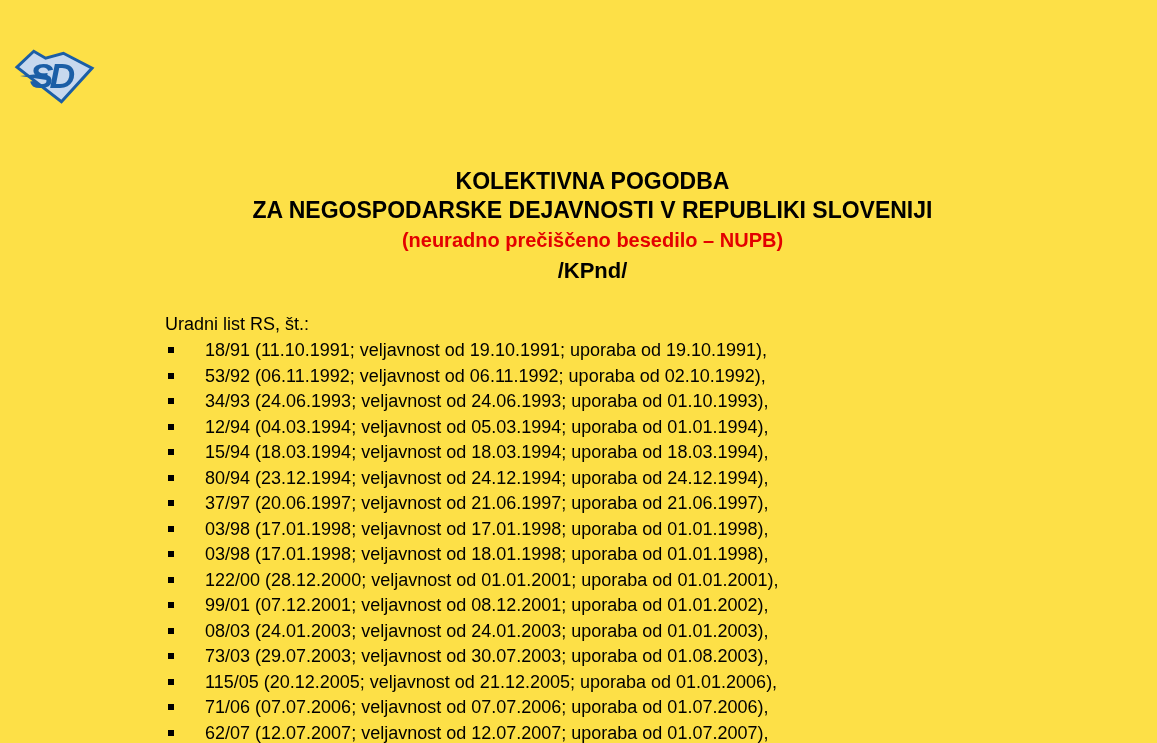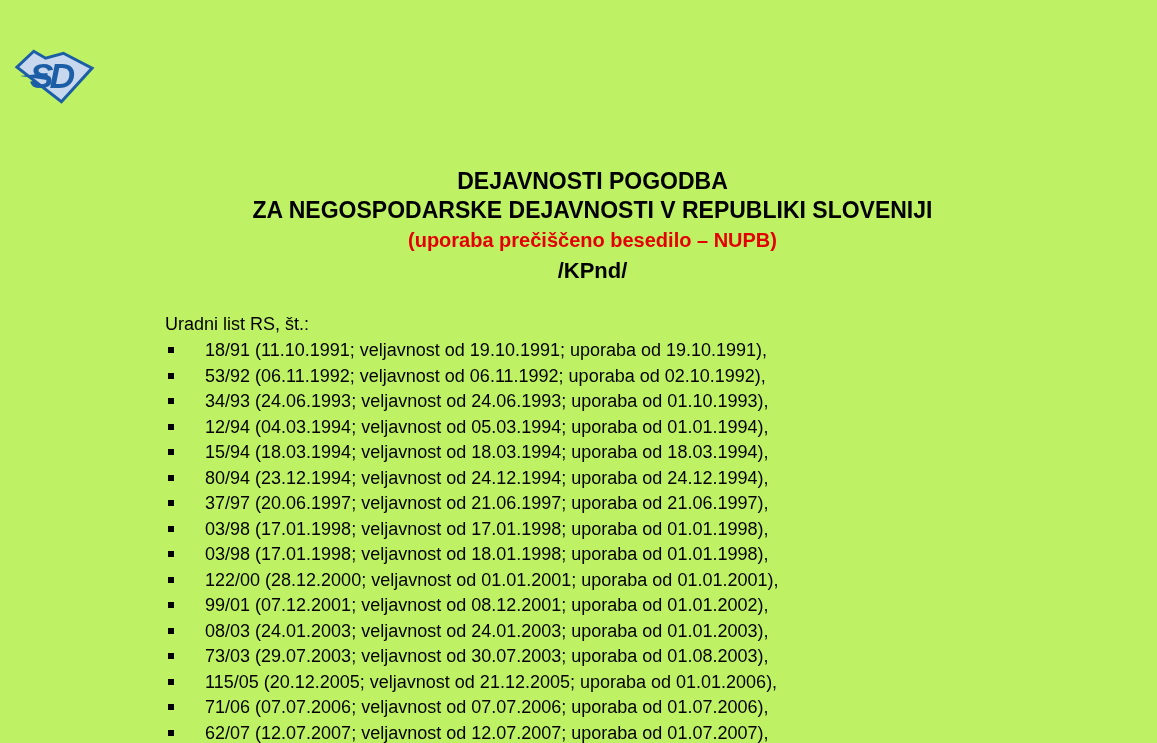--- a/index.html
+++ b/index.html
@@ -5,21 +5,21 @@
   html, body {
     margin: 0;
     padding: 0;
     background: #ffffff;
     font-family: "Liberation Sans", "DejaVu Sans", sans-serif;
   }
   .page {
     position: relative;
     width: 1157px;
     height: 743px;
-    background: #bef264;
+    background: #fde047;
     overflow: hidden;
     color: #000000;
   }
   .logo {
     position: absolute;
     left: 14px;
     top: 45px;
     width: 84px;
     height: 60px;
   }
@@ -84,23 +84,23 @@
 
 <div class="page">
 
   <svg class="logo" viewBox="0 0 85 60" xmlns="http://www.w3.org/2000/svg">
     <path d="M3,22 L20,6 L32,13 L50,8 L79,23 L48,57 Z" stroke-width="3" stroke-linejoin="miter" fill="#c7d8ee" stroke="#1b5ea6"></path>
     <path d="M6,31 L34,28 L33,35 Z" fill="#1b5ea6"></path>
     <text x="16" y="43" font-size="36" font-weight="bold" font-style="italic" font-family="Liberation Sans, sans-serif" letter-spacing="-4" fill="#1b5ea6">SD</text>
   </svg>
 
   <div class="title-block">
-    <div class="title-line">DEJAVNOSTI POGODBA</div>
+    <div class="title-line">KOLEKTIVNA POGODBA</div>
     <div class="title-line">ZA NEGOSPODARSKE DEJAVNOSTI V REPUBLIKI SLOVENIJI</div>
-    <div class="subtitle" style="color: rgb(227, 0, 0);">(uporaba prečiščeno besedilo – NUPB)</div>
+    <div class="subtitle" style="color: rgb(227, 0, 0);">(neuradno prečiščeno besedilo – NUPB)</div>
     <div class="code-line">/KPnd/</div>
   </div>
 
   <div class="gazette-intro">Uradni list RS, št.:</div>
 
   <ul class="gazette-list">
       <li class="entry"><span class="bullet"></span><span>18/91 (11.10.1991; veljavnost od 19.10.1991; uporaba od 19.10.1991),</span></li>
       <li class="entry"><span class="bullet"></span><span>53/92 (06.11.1992; veljavnost od 06.11.1992; uporaba od 02.10.1992),</span></li>
       <li class="entry"><span class="bullet"></span><span>34/93 (24.06.1993; veljavnost od 24.06.1993; uporaba od 01.10.1993),</span></li>
       <li class="entry"><span class="bullet"></span><span>12/94 (04.03.1994; veljavnost od 05.03.1994; uporaba od 01.01.1994),</span></li>

